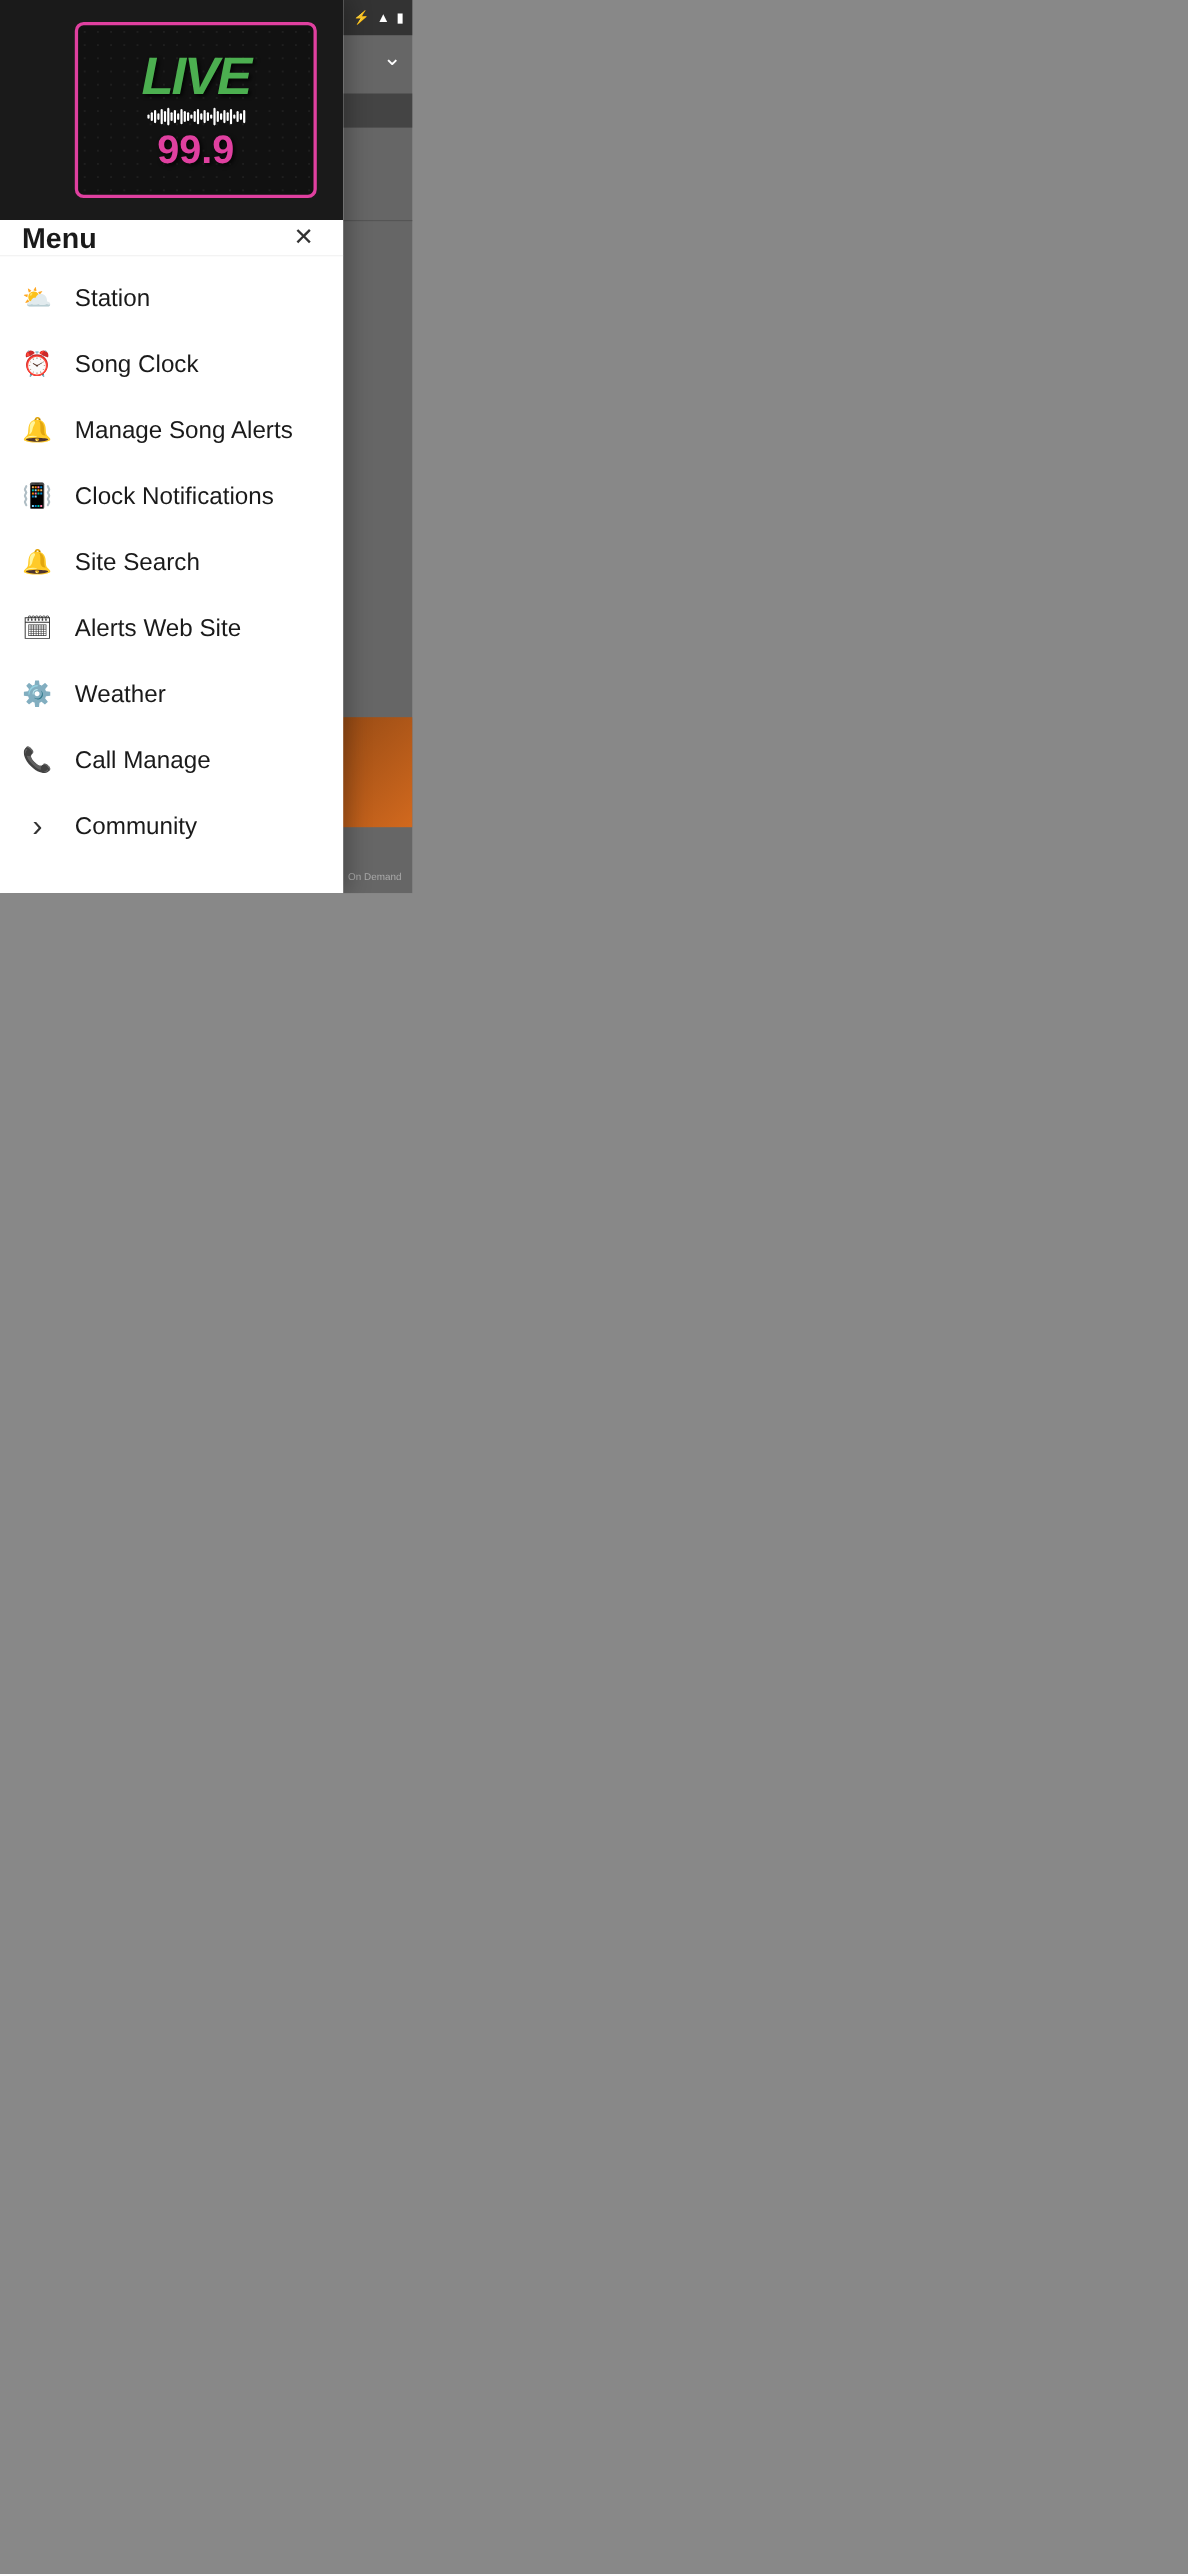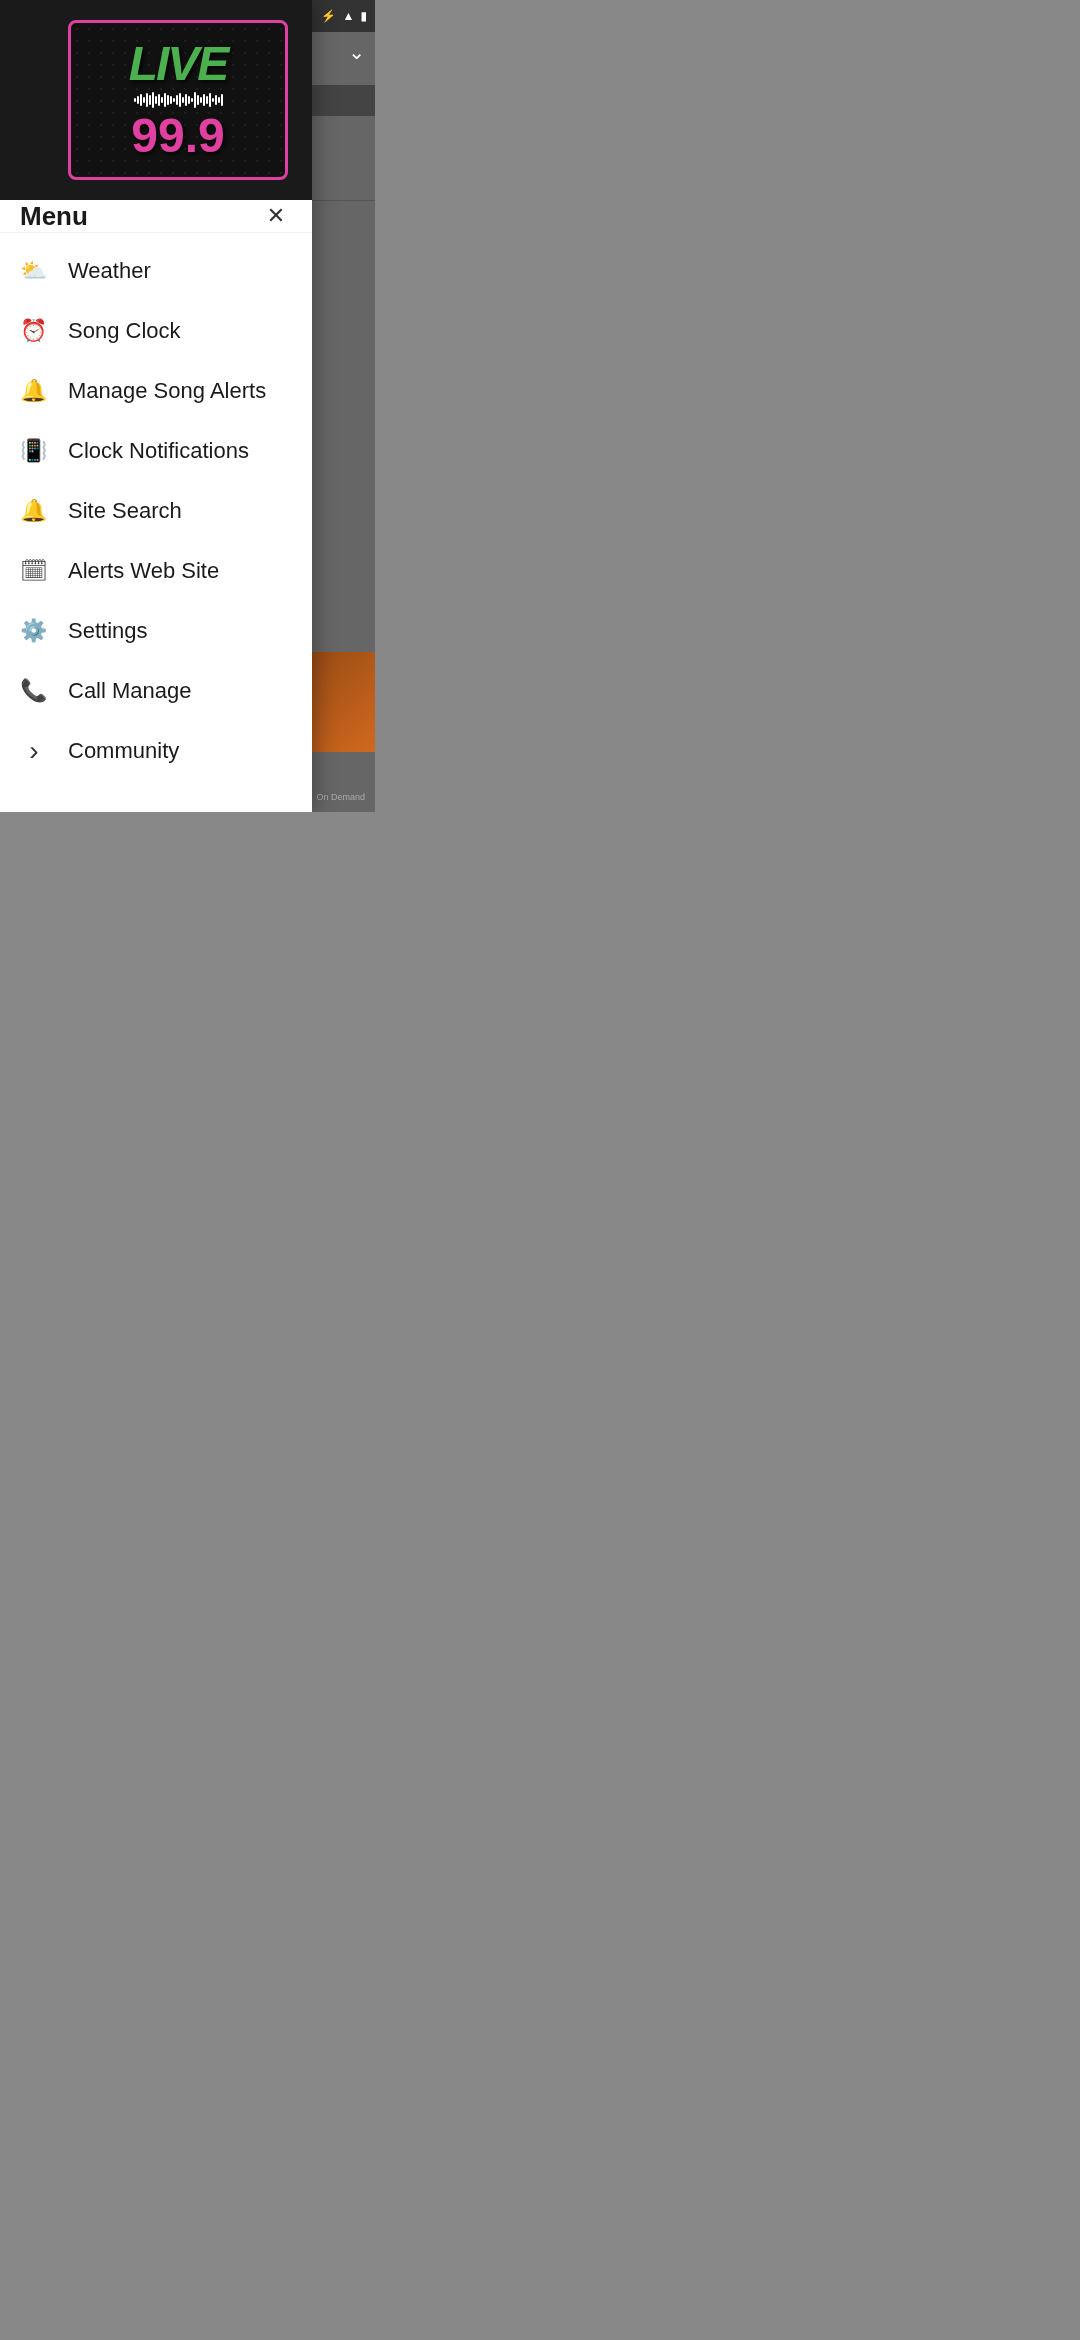--- a/index.html
+++ b/index.html
@@ -143,21 +143,21 @@
       margin: 2px auto;
     }
 
     .logo-waveform-bar {
       background: white;
       width: 2px;
       border-radius: 1px;
     }
 
     .logo-99 {
-      font-size: 48px;
+      font-size: 36px;
       font-weight: 900;
       color: #e040a0;
       line-height: 1;
       text-shadow: 2px 2px 4px rgba(0,0,0,0.8);
     }
 
     .menu-header {
       display: flex;
       align-items: center;
       justify-content: space-between;
@@ -282,21 +282,21 @@
 
   <div class="menu-header">
     <span class="menu-title">Menu</span>
     <div class="close-button">✕</div>
   </div>
 
   <div class="menu-items">
 
     <div class="menu-item">
       <span class="menu-item-icon">⛅</span>
-      <span class="menu-item-label">Weather</span>
+      <span class="menu-item-label">Station</span>
     </div>
 
     <div class="menu-item">
       <span class="menu-item-icon">⏰</span>
       <span class="menu-item-label">Song Clock</span>
     </div>
 
     <div class="menu-item">
       <span class="menu-item-icon">🔔</span>
       <span class="menu-item-label">Manage Song Alerts</span>
@@ -312,21 +312,21 @@
       <span class="menu-item-label">Site Search</span>
     </div>
 
     <div class="menu-item">
       <span class="menu-item-icon">🗓</span>
       <span class="menu-item-label">Alerts Web Site</span>
     </div>
 
     <div class="menu-item">
       <span class="menu-item-icon">⚙️</span>
-      <span class="menu-item-label">Settings</span>
+      <span class="menu-item-label">Weather</span>
     </div>
 
     <div class="menu-item">
       <span class="menu-item-icon">📞</span>
       <span class="menu-item-label"> Call Manage</span>
     </div>
 
     <div class="menu-item">
       <span class="menu-item-icon" style="font-size:28px;font-weight:300;">›</span>
       <span class="menu-item-label">Community</span>

